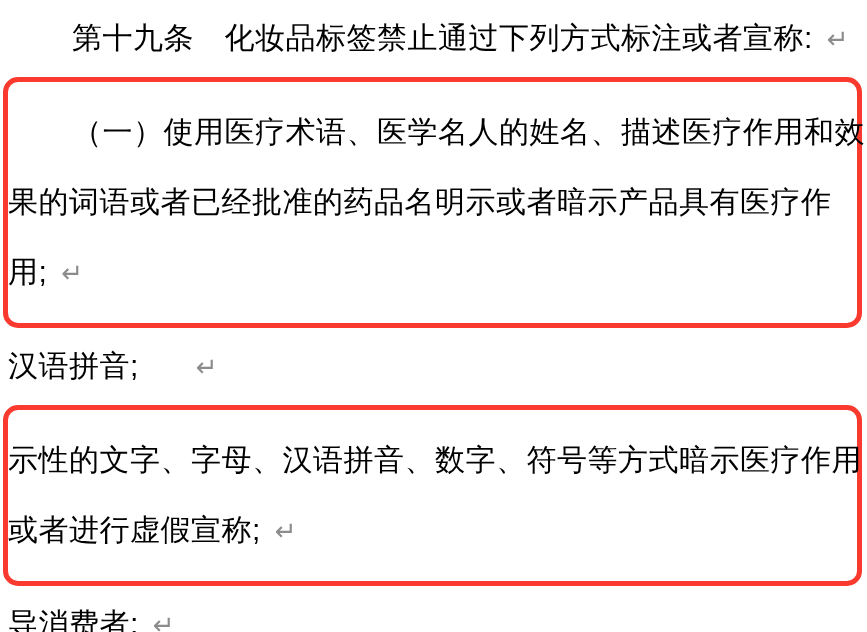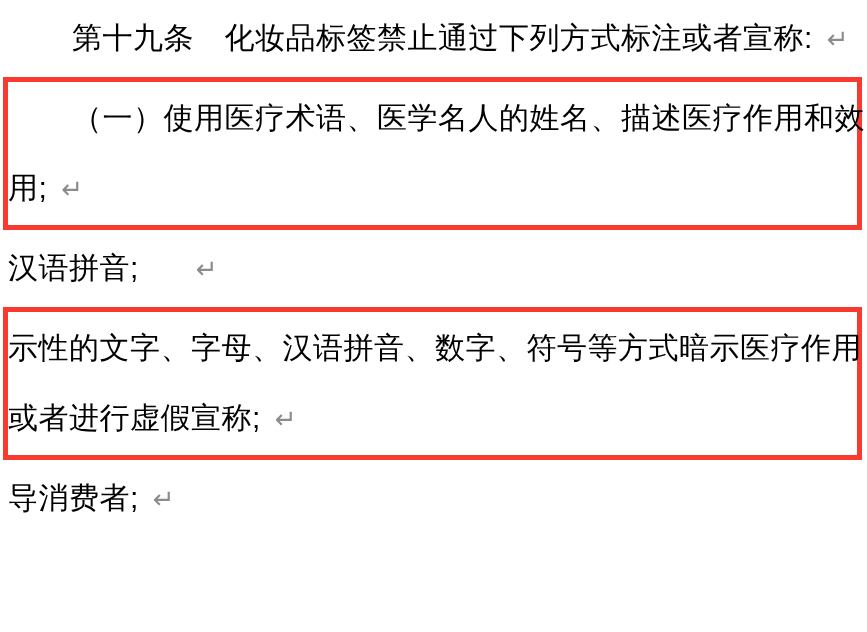--- a/index.html
+++ b/index.html
@@ -18,23 +18,23 @@
     font-size: 30px;
     line-height: 70px;
     color: #000000;
     letter-spacing: 0.5px;
   }
   .para {
     margin: 0;
   }
   .para.boxed {
     border: 5px solid var(--box-color, #fa3a2e);
-    border-radius: 0;
+    border-radius: 15px;
     margin: 3px -7px 3px -5px;
-    padding: 1px 0;
+    padding: 15px 0;
   }
   .line {
     display: block;
     white-space: pre;
   }
   .line.first {
     text-indent: 64px;
   }
   .pmark {
     color: var(--mark-color, #8c8c8c);
@@ -48,20 +48,21 @@
 </style>
 </head>
 <body>
 
 <div class="doc">
     <div class="para">
       <span class="line first"><span>第十九条　化妆品标签禁止通过下列方式标注或者宣称: </span><span class="pmark">↵</span></span>
     </div>
     <div class="para boxed">
       <span class="line first"><span>（一）使用医疗术语、医学名人的姓名、描述医疗作用和效</span></span>
+      <span class="line"><span>果的词语或者已经批准的药品名明示或者暗示产品具有医疗作</span></span>
       <span class="line"><span>用; </span><span class="pmark">↵</span></span>
     </div>
     <div class="para">
       <span class="line"><span>汉语拼音; </span><span class="pmark gapmark">↵</span></span>
     </div>
     <div class="para boxed">
       <span class="line"><span>示性的文字、字母、汉语拼音、数字、符号等方式暗示医疗作用</span></span>
       <span class="line"><span>或者进行虚假宣称; </span><span class="pmark">↵</span></span>
     </div>
     <div class="para">

